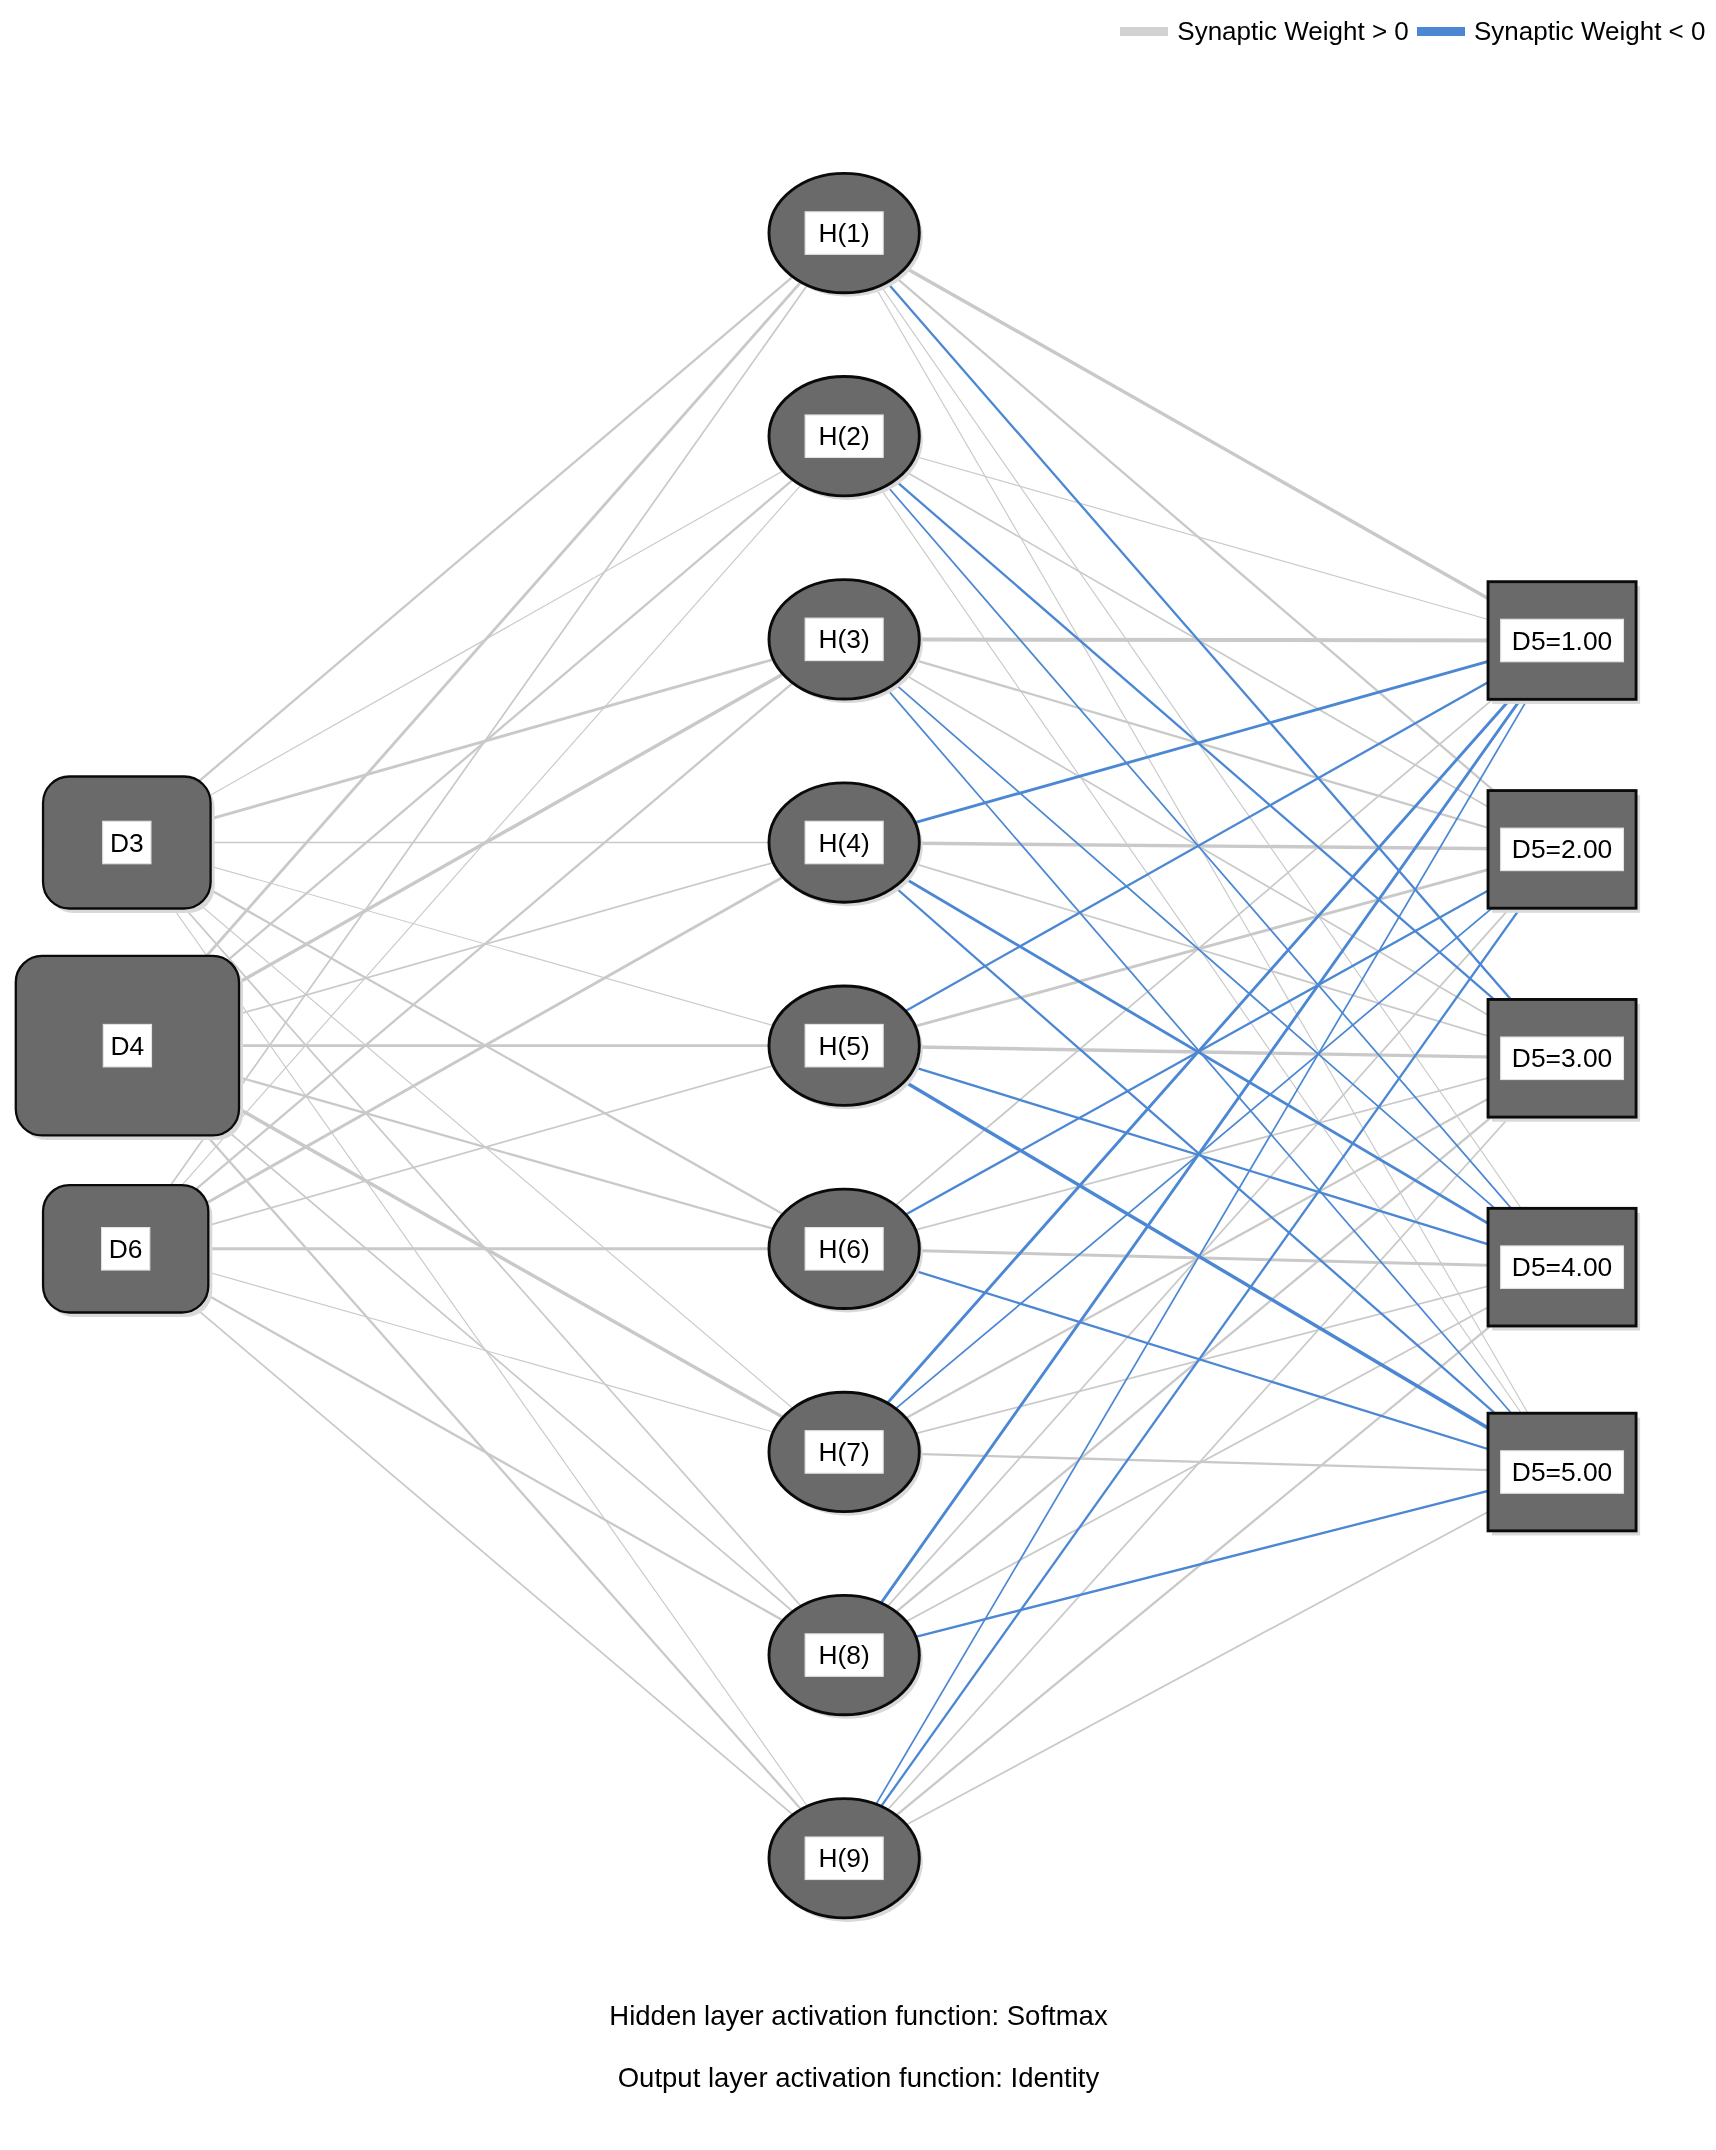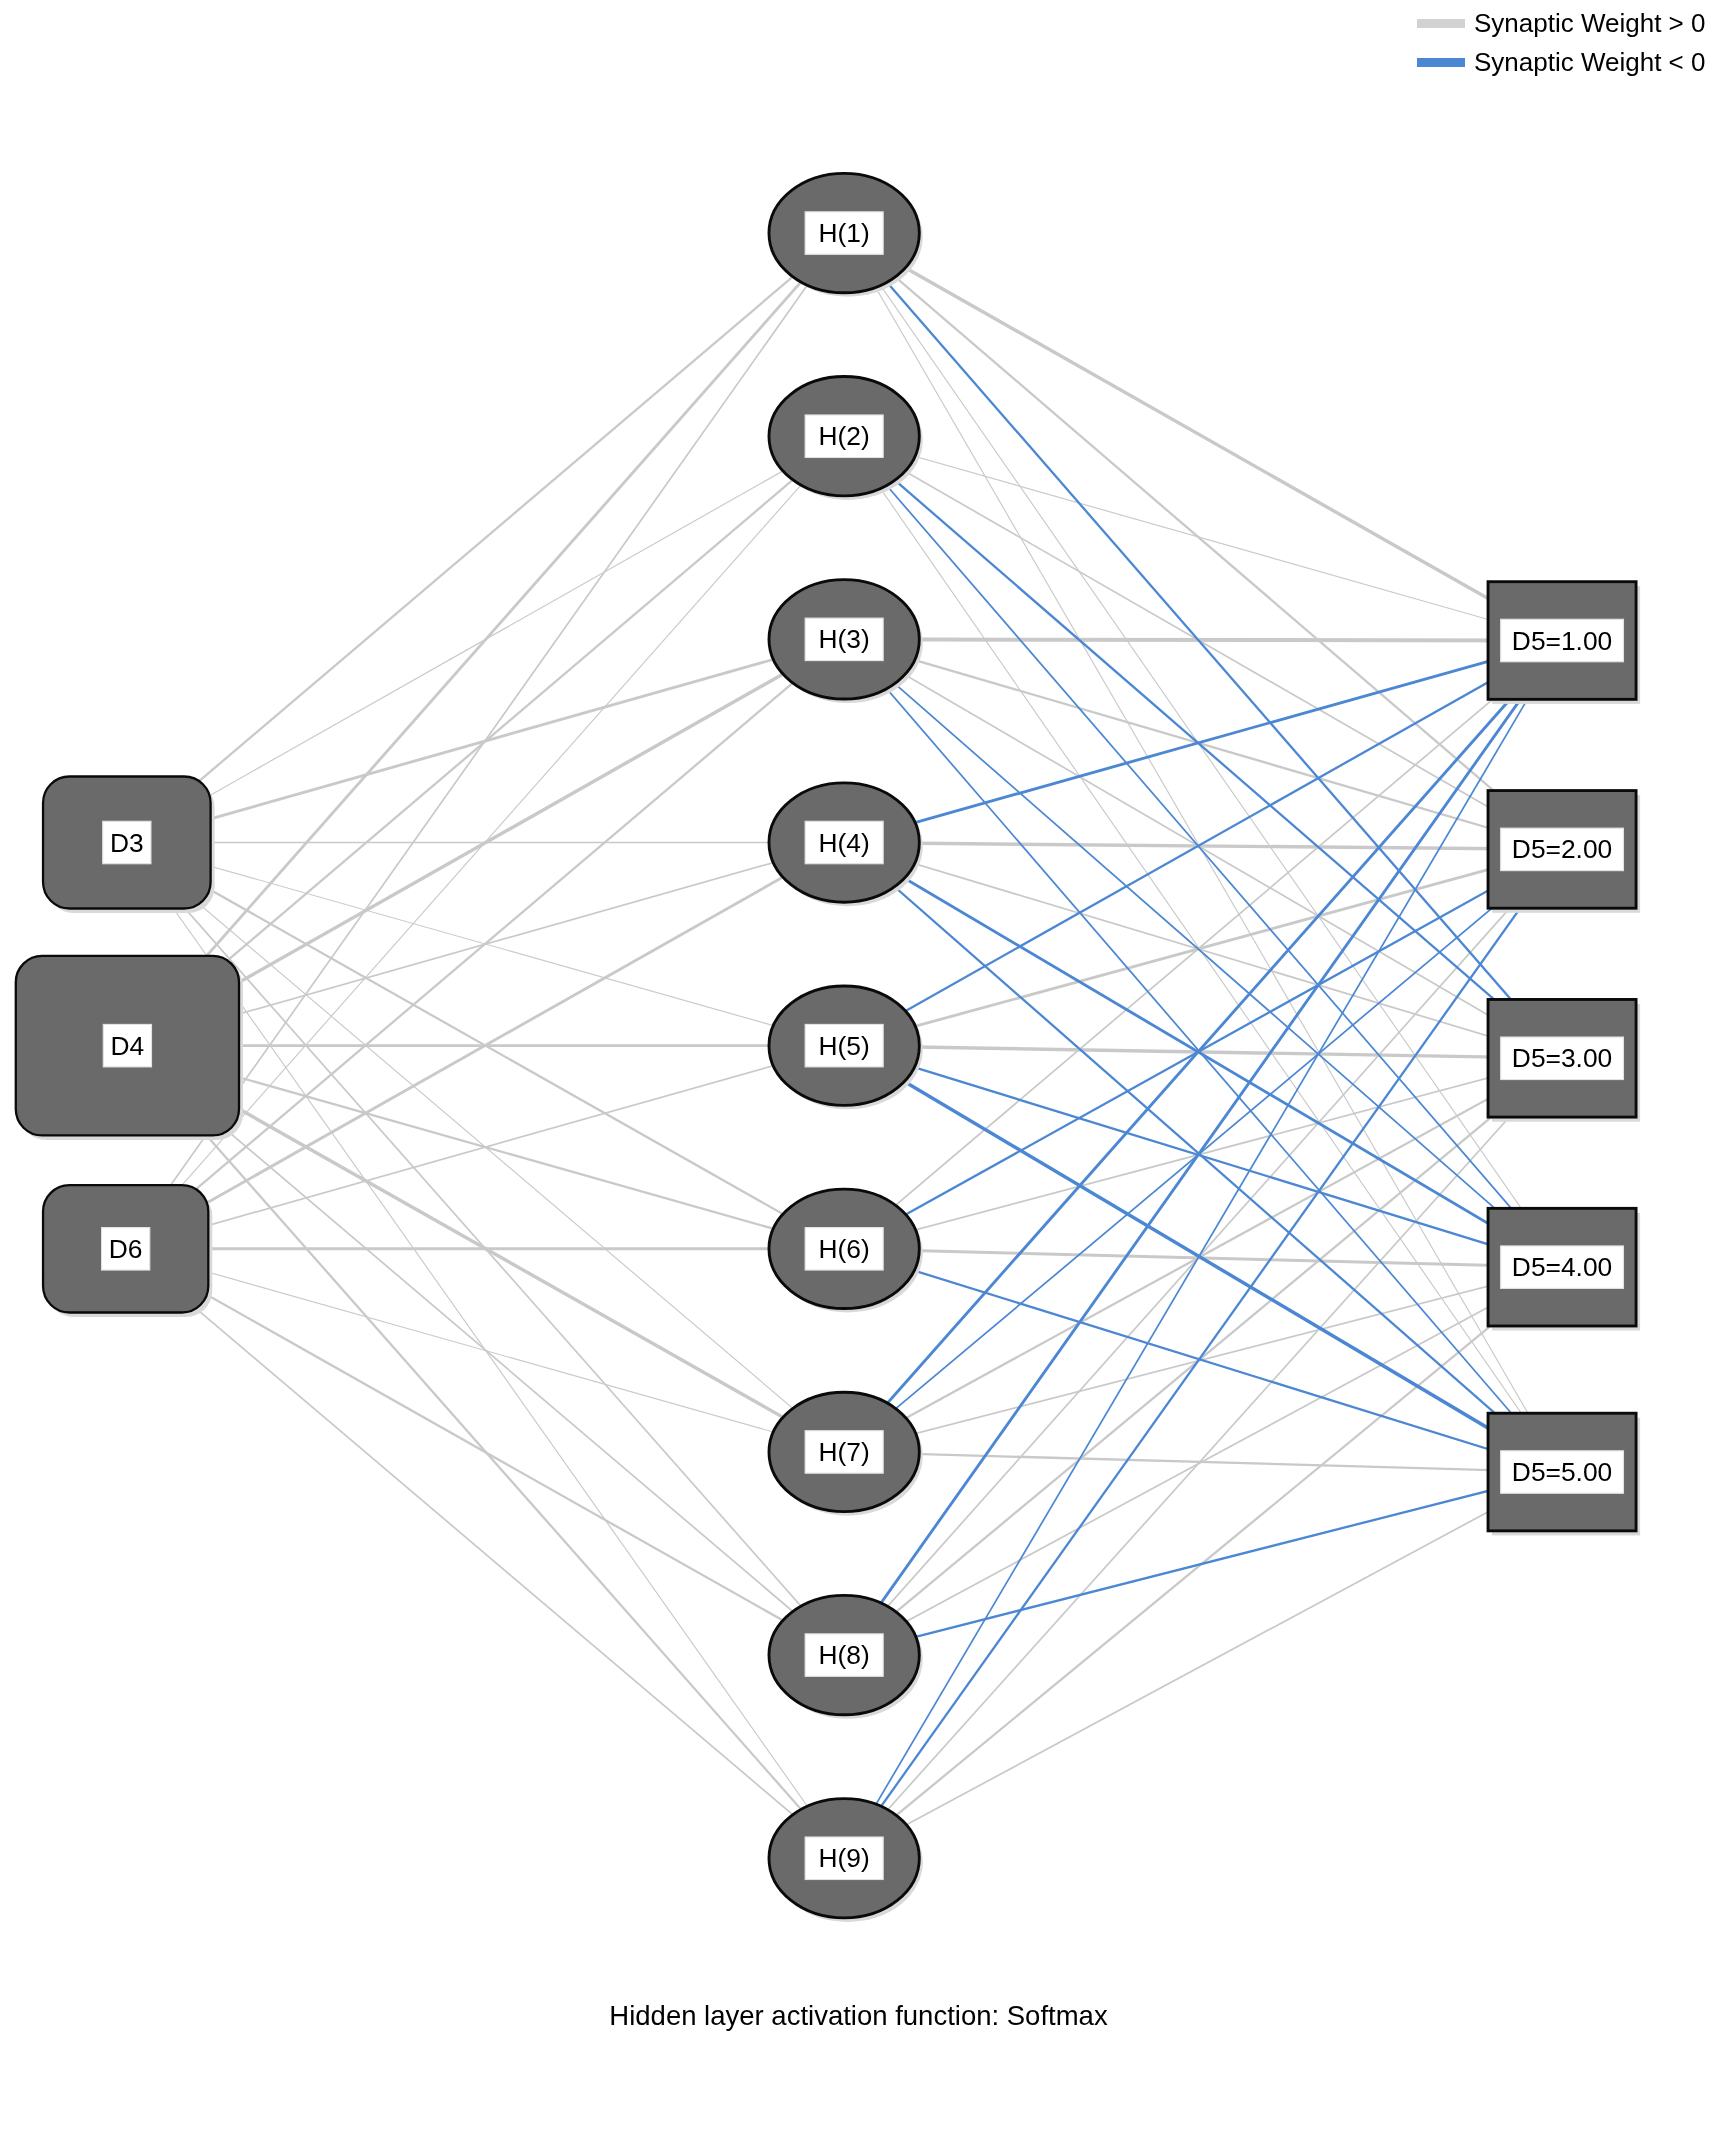--- a/index.html
+++ b/index.html
@@ -15,24 +15,23 @@
     background: #ffffff;
     overflow: hidden;
   }
   #network-svg {
     position: absolute;
     left: 0;
     top: 0;
   }
   .legend {
     position: absolute;
-    top: 8px;
+    top: 16px;
     right: 11.5px;
     display: flex;
-    flex-direction: column;
     gap: 8px;
   }
   .legend-row {
     display: flex;
     align-items: center;
     gap: 9.2px;
   }
   .legend-swatch {
     width: 48px;
     height: 8.6px;
@@ -210,16 +209,17 @@
       <span class="legend-label">Synaptic Weight &gt; 0</span>
     </div>
     <div class="legend-row">
       <span class="legend-swatch" style="background: rgb(75, 135, 211);"></span>
       <span class="legend-label">Synaptic Weight &lt; 0</span>
     </div>
   </div>
 
   <div class="captions">
     <p class="caption-line">Hidden layer activation function: Softmax</p>
+    <p class="caption-line">Output layer activation function: Identity</p>
   </div>
 
 </div>
 
 
 </body></html>

